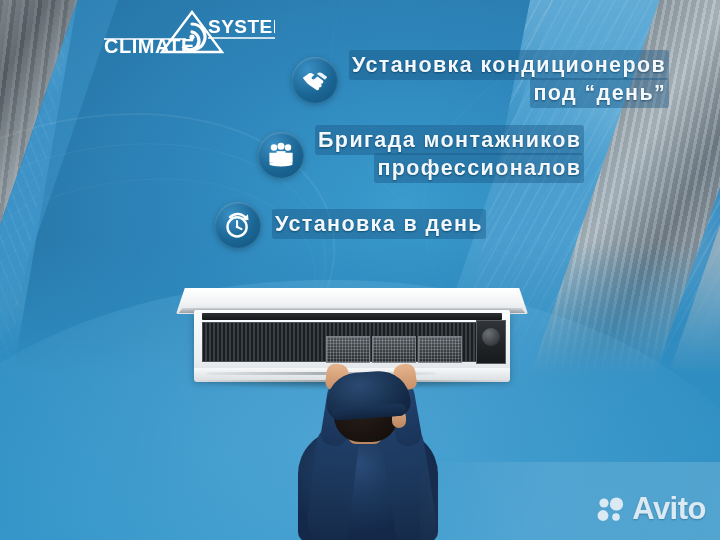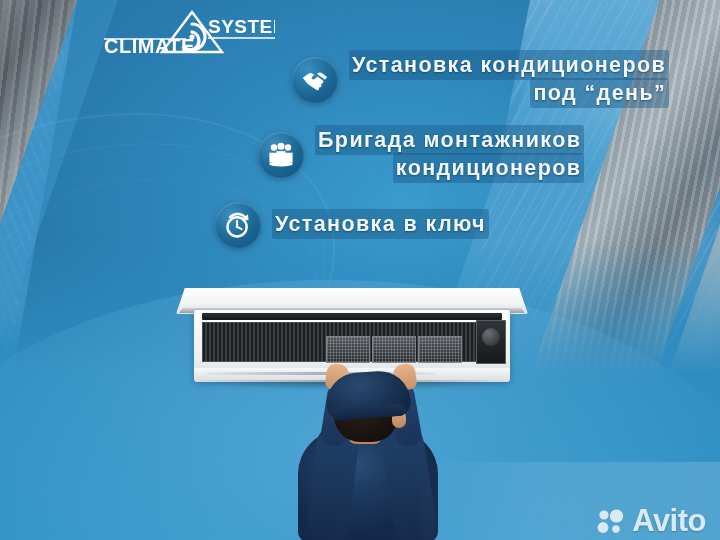--- a/index.html
+++ b/index.html
@@ -265,21 +265,21 @@
     background:linear-gradient(180deg,#1b3557,#11243f);transform:rotate(-4deg);
   }
 
   
   .avito-band{
     position:absolute;right:0;bottom:0;width:300px;height:78px;
     background:linear-gradient(105deg, rgba(255,255,255,0) 0%, rgba(255,255,255,.10) 40%, rgba(255,255,255,.16) 100%);
     pointer-events:none;
   }
   .avito{
-    position:absolute;right:14px;bottom:4px;display:flex;align-items:center;gap:6px;
+    position:absolute;right:14px;bottom:16px;display:flex;align-items:center;gap:6px;
   }
   .avito svg{display:block;}
   .avito-word{
     color:#dbe9f2;font-size:31px;font-weight:700;letter-spacing:-.5px;line-height:1;
     text-shadow:0 1px 2px rgba(0,40,70,.30);
   }
 </style>
 </head>
 <body>
 
@@ -352,37 +352,37 @@
         <circle cx="16" cy="6.6" r="3.8"></circle>
         <circle cx="23.5" cy="8" r="3.4"></circle>
         <path d="M3.6 13.6 h9.8 v10.6 h-9.8 z" rx="2"></path>
         <path d="M11.2 11.9 h9.6 v12.3 h-9.6 z"></path>
         <path d="M18.6 13.6 h9.8 v10.6 h-9.8 z"></path>
         <ellipse cx="16" cy="25.6" rx="12.6" ry="2.6"></ellipse>
       </svg>
     </div>
     <div class="ftext">
       <span class="l1"><span class="hl">Бригада монтажников</span></span>
-      <span class="l2"><span class="hl">кондиционеров</span></span>
+      <span class="l2"><span class="hl">профессионалов</span></span>
     </div>
   </div>
 
   <div class="feature f3">
     <div class="ficon">
       <svg viewBox="0 0 32 32" xmlns="http://www.w3.org/2000/svg">
         <circle cx="15" cy="18" r="10.2" fill="none" stroke="#ffffff" stroke-width="2.6"></circle>
         <line x1="15" y1="18" x2="15" y2="11.8" stroke="#ffffff" stroke-width="2.2" stroke-linecap="round"></line>
         <line x1="15" y1="18" x2="19.8" y2="20.4" stroke="#ffffff" stroke-width="2.2" stroke-linecap="round"></line>
         <circle cx="15" cy="18" r="1.5" fill="#ffffff"></circle>
         <path d="M7.6 7.6 A11 11 0 0 1 24.8 9.4" fill="none" stroke="#ffffff" stroke-width="2.8" stroke-linecap="round"></path>
         <path d="M26.6 4.6 L27.2 11 L20.8 9.6 Z" fill="#ffffff"></path>
       </svg>
     </div>
     <div class="ftext">
-      <span class="l1"><span class="hl">Установка в ключ</span></span>
+      <span class="l1"><span class="hl">Установка в день</span></span>
     </div>
   </div>
 
   <div class="ac-wrap">
     <div class="ac-lid"></div>
     <div class="ac-lid-edge"></div>
     <div class="ac-body"></div>
     <div class="ac-slot"></div>
     <div class="ac-coil"></div>
     <div class="ac-filter fl1"></div>

